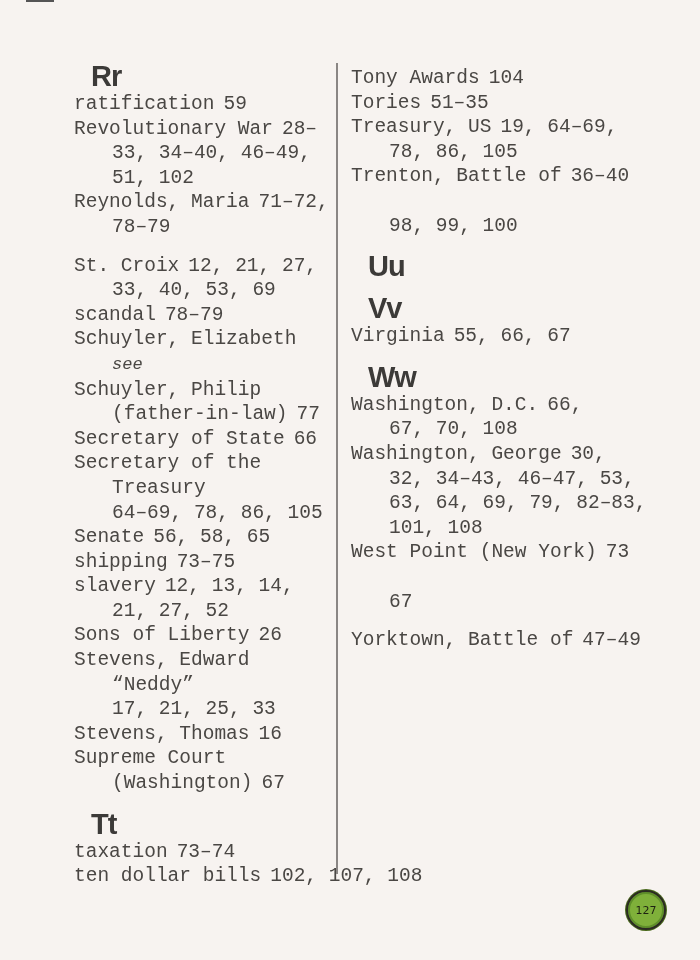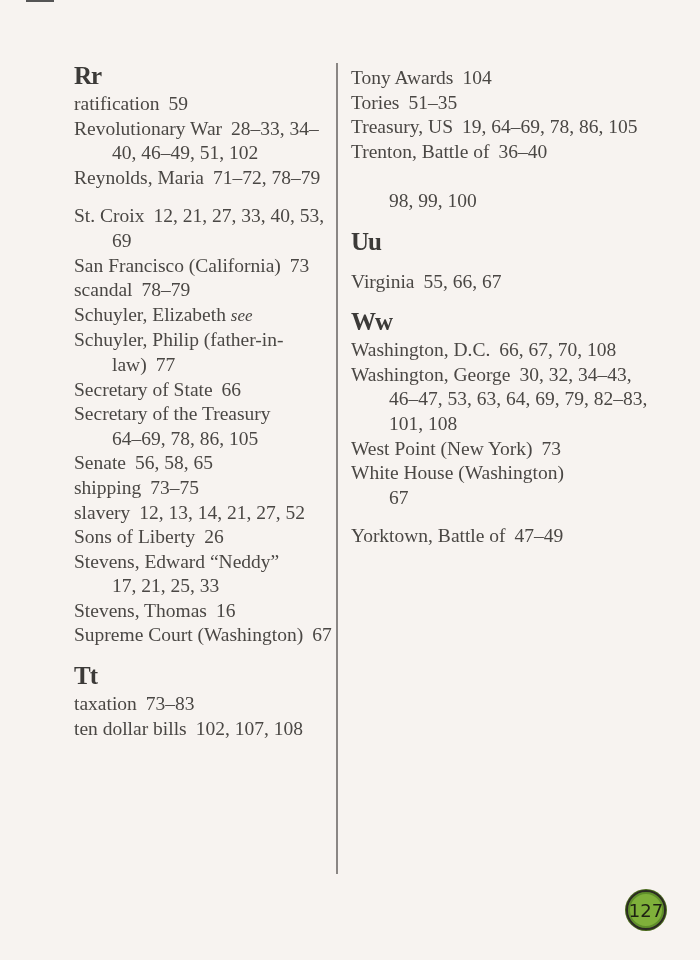--- a/index.html
+++ b/index.html
@@ -18,47 +18,48 @@
     position: absolute; top: 62px;
   }
   .col-left { left: 74px; width: 262px; }
   .col-right { left: 351px; width: 300px; top: 66px; }
   .divider {
     position: absolute; left: 336px; top: 63px; width: 2px; height: 811px;
     background: #8a8684;
   }
   .section { margin: 0 0 14px 0; }
   .letter {
-    font-family: Liberation Serif, serif;
+    font-family: Liberation Sans, sans-serif;
     font-weight: bold;
-    font-size: 25px;
+    font-size: 29px;
     line-height: 28px;
     color: #3c3a38;
     letter-spacing: -1px;
-    margin: 0 0 2px 0;
+    margin: 0 0 2px 17px;
   }
   .entries { list-style: none; margin: 0; padding: 0; }
   .entry {
     font-size: 19.5px;
     line-height: 24.6px;
     padding-left: 38px;
     text-indent: -38px;
     white-space: normal;
+    font-family: Liberation Mono, monospace;
   }
   .see { font-style: italic; font-size: 17px; margin-top: 20px; }
   .pages { margin-left: 9px; }
   .page-badge {
     position: absolute; left: 626px; top: 890px; width: 40px; height: 40px;
     border-radius: 50%;
     background: #7fb03a;
     border: 2px solid #2b2b22;
     box-shadow: 0 0 0 1px #4b6a1e, inset 0 0 0 2px #5f8f2a;
     display: flex; align-items: center; justify-content: center;
     font-family: "DejaVu Sans", sans-serif;
-    font-size: 18px; color: #1e2212;
+    font-size: 11px; color: #1e2212;
     box-sizing: border-box;
   }
 </style>
 </head>
 <body>
 
 <div class="top-rule"></div>
 
 <div class="col col-left">
 
@@ -67,40 +68,39 @@
     <ul class="entries">
       <li class="entry"><span>ratification</span><span class="pages">59</span></li>
       <li class="entry"><span>Revolutionary War</span><span class="pages">28–33, 34–40, 46–49, 51, 102</span></li>
       <li class="entry"><span>Reynolds, Maria</span><span class="pages">71–72, 78–79</span></li>
     </ul>
   </div>
 
   <div class="section">
     <ul class="entries">
       <li class="entry"><span>St. Croix</span><span class="pages">12, 21, 27, 33, 40, 53, 69</span></li>
-      <li class="entry"><span>San Francisco (California)</span><span class="pages">73</span></li>
       <li class="entry"><span>scandal</span><span class="pages">78–79</span></li>
       <li class="entry"><span>Schuyler, Elizabeth</span> <span class="see">see</span><br></li>
       <li class="entry"><span>Schuyler, Philip (father-in-law)</span><span class="pages">77</span></li>
       <li class="entry"><span>Secretary of State</span><span class="pages">66</span></li>
       <li class="entry"><span>Secretary of the Treasury</span><br><span>64–69, 78, 86, 105</span></li>
       <li class="entry"><span>Senate</span><span class="pages">56, 58, 65</span></li>
       <li class="entry"><span>shipping</span><span class="pages">73–75</span></li>
       <li class="entry"><span>slavery</span><span class="pages">12, 13, 14, 21, 27, 52</span></li>
       <li class="entry"><span>Sons of Liberty</span><span class="pages">26</span></li>
       <li class="entry"><span>Stevens, Edward “Neddy”</span><br><span>17, 21, 25, 33</span></li>
       <li class="entry"><span>Stevens, Thomas</span><span class="pages">16</span></li>
       <li class="entry"><span>Supreme Court (Washington)</span><span class="pages">67</span></li>
     </ul>
   </div>
 
   <div class="section">
     <div class="letter">Tt</div>
     <ul class="entries">
-      <li class="entry"><span>taxation</span><span class="pages">73–83</span></li>
+      <li class="entry"><span>taxation</span><span class="pages">73–74</span></li>
       <li class="entry" style="white-space:nowrap"><span>ten dollar bills</span><span class="pages">102, 107, 108</span></li>
     </ul>
   </div>
 </div>
 
 <div class="divider"></div>
 
 <div class="col col-right">
 
   <div class="section">
@@ -111,32 +111,33 @@
       <li class="entry"><span>Trenton, Battle of</span><span class="pages">36–40</span></li>
       <li class="entry"><br><span>98, 99, 100</span></li>
     </ul>
   </div>
 
   <div class="section">
     <div class="letter">Uu</div>
   </div>
 
   <div class="section">
+    <div class="letter">Vv</div>
     <ul class="entries">
       <li class="entry"><span>Virginia</span><span class="pages">55, 66, 67</span></li>
     </ul>
   </div>
 
   <div class="section">
     <div class="letter">Ww</div>
     <ul class="entries">
       <li class="entry" style="width:240px"><span>Washington, D.C.</span><span class="pages">66, 67, 70, 108</span></li>
       <li class="entry" style="width:262px"><span>Washington, George</span><span class="pages">30, 32, 34–43, 46–47, 53, 63, 64, 69, 79, 82–83, 101, 108</span></li>
       <li class="entry"><span>West Point (New York)</span><span class="pages">73</span></li>
-      <li class="entry"><span>White House (Washington)</span><br><span>67</span></li>
+      <li class="entry"><br><span>67</span></li>
     </ul>
   </div>
 
   <div class="section">
     <ul class="entries">
       <li class="entry"><span>Yorktown, Battle of</span><span class="pages">47–49</span></li>
     </ul>
   </div>
 </div>
 

